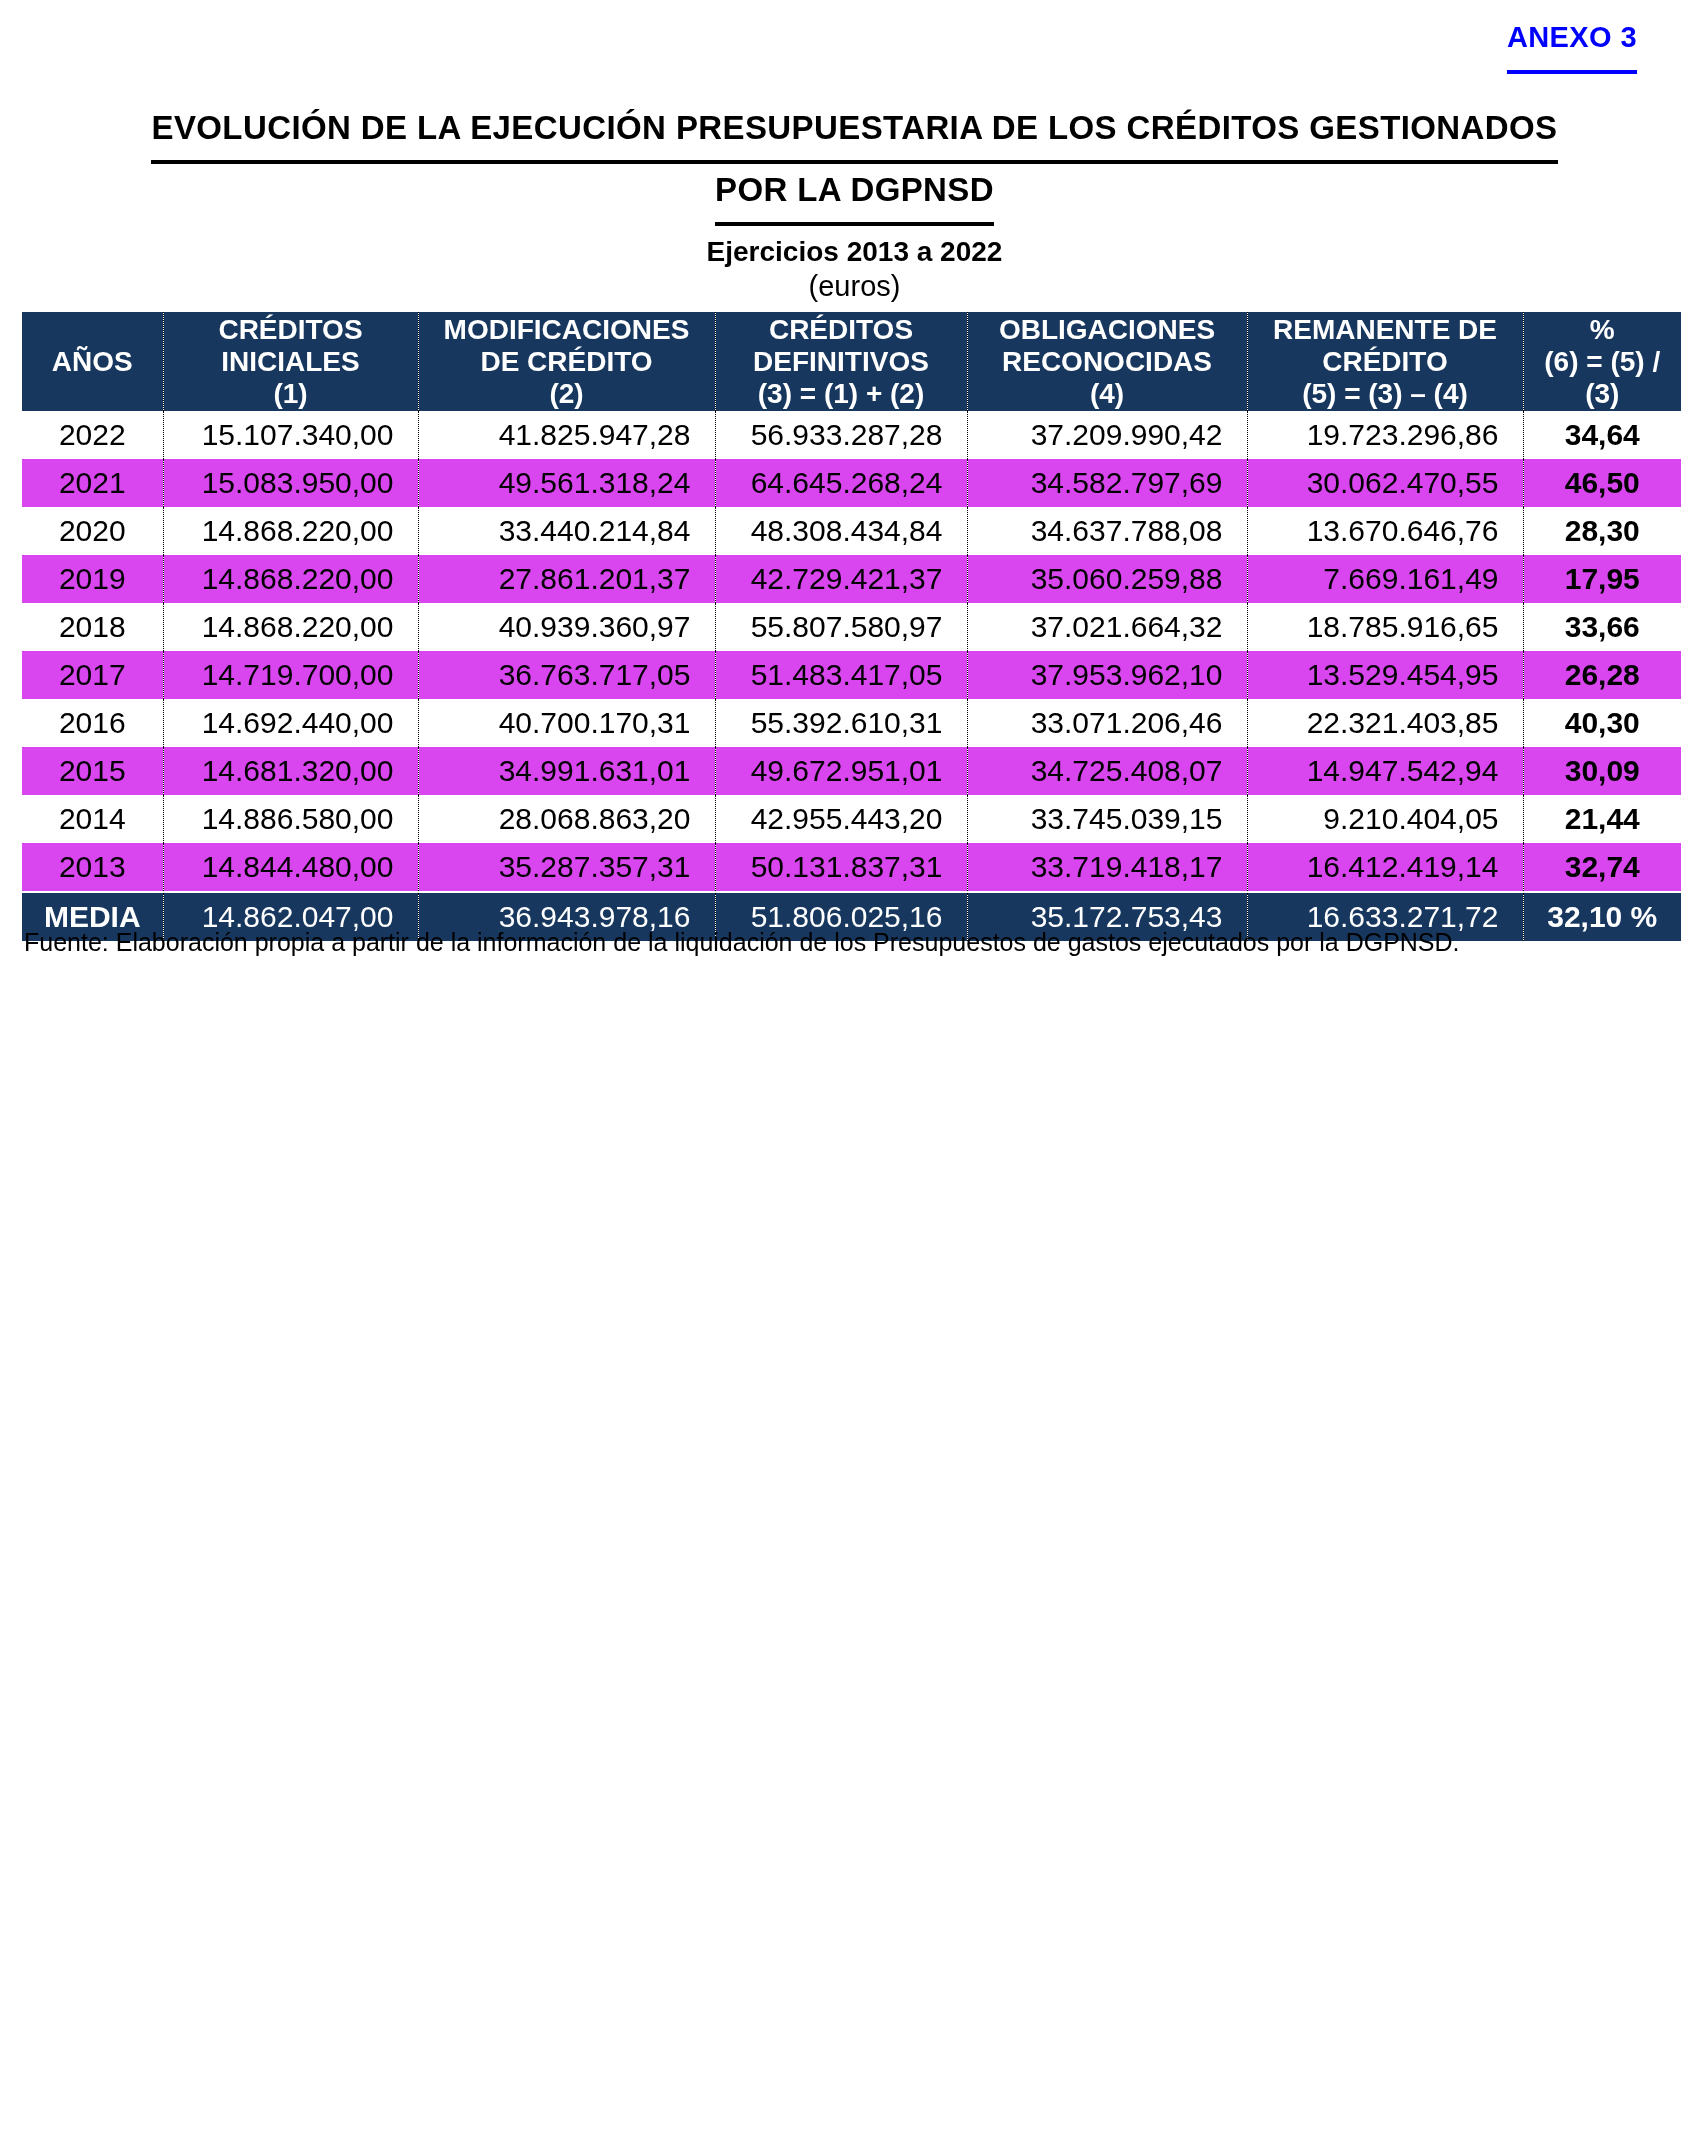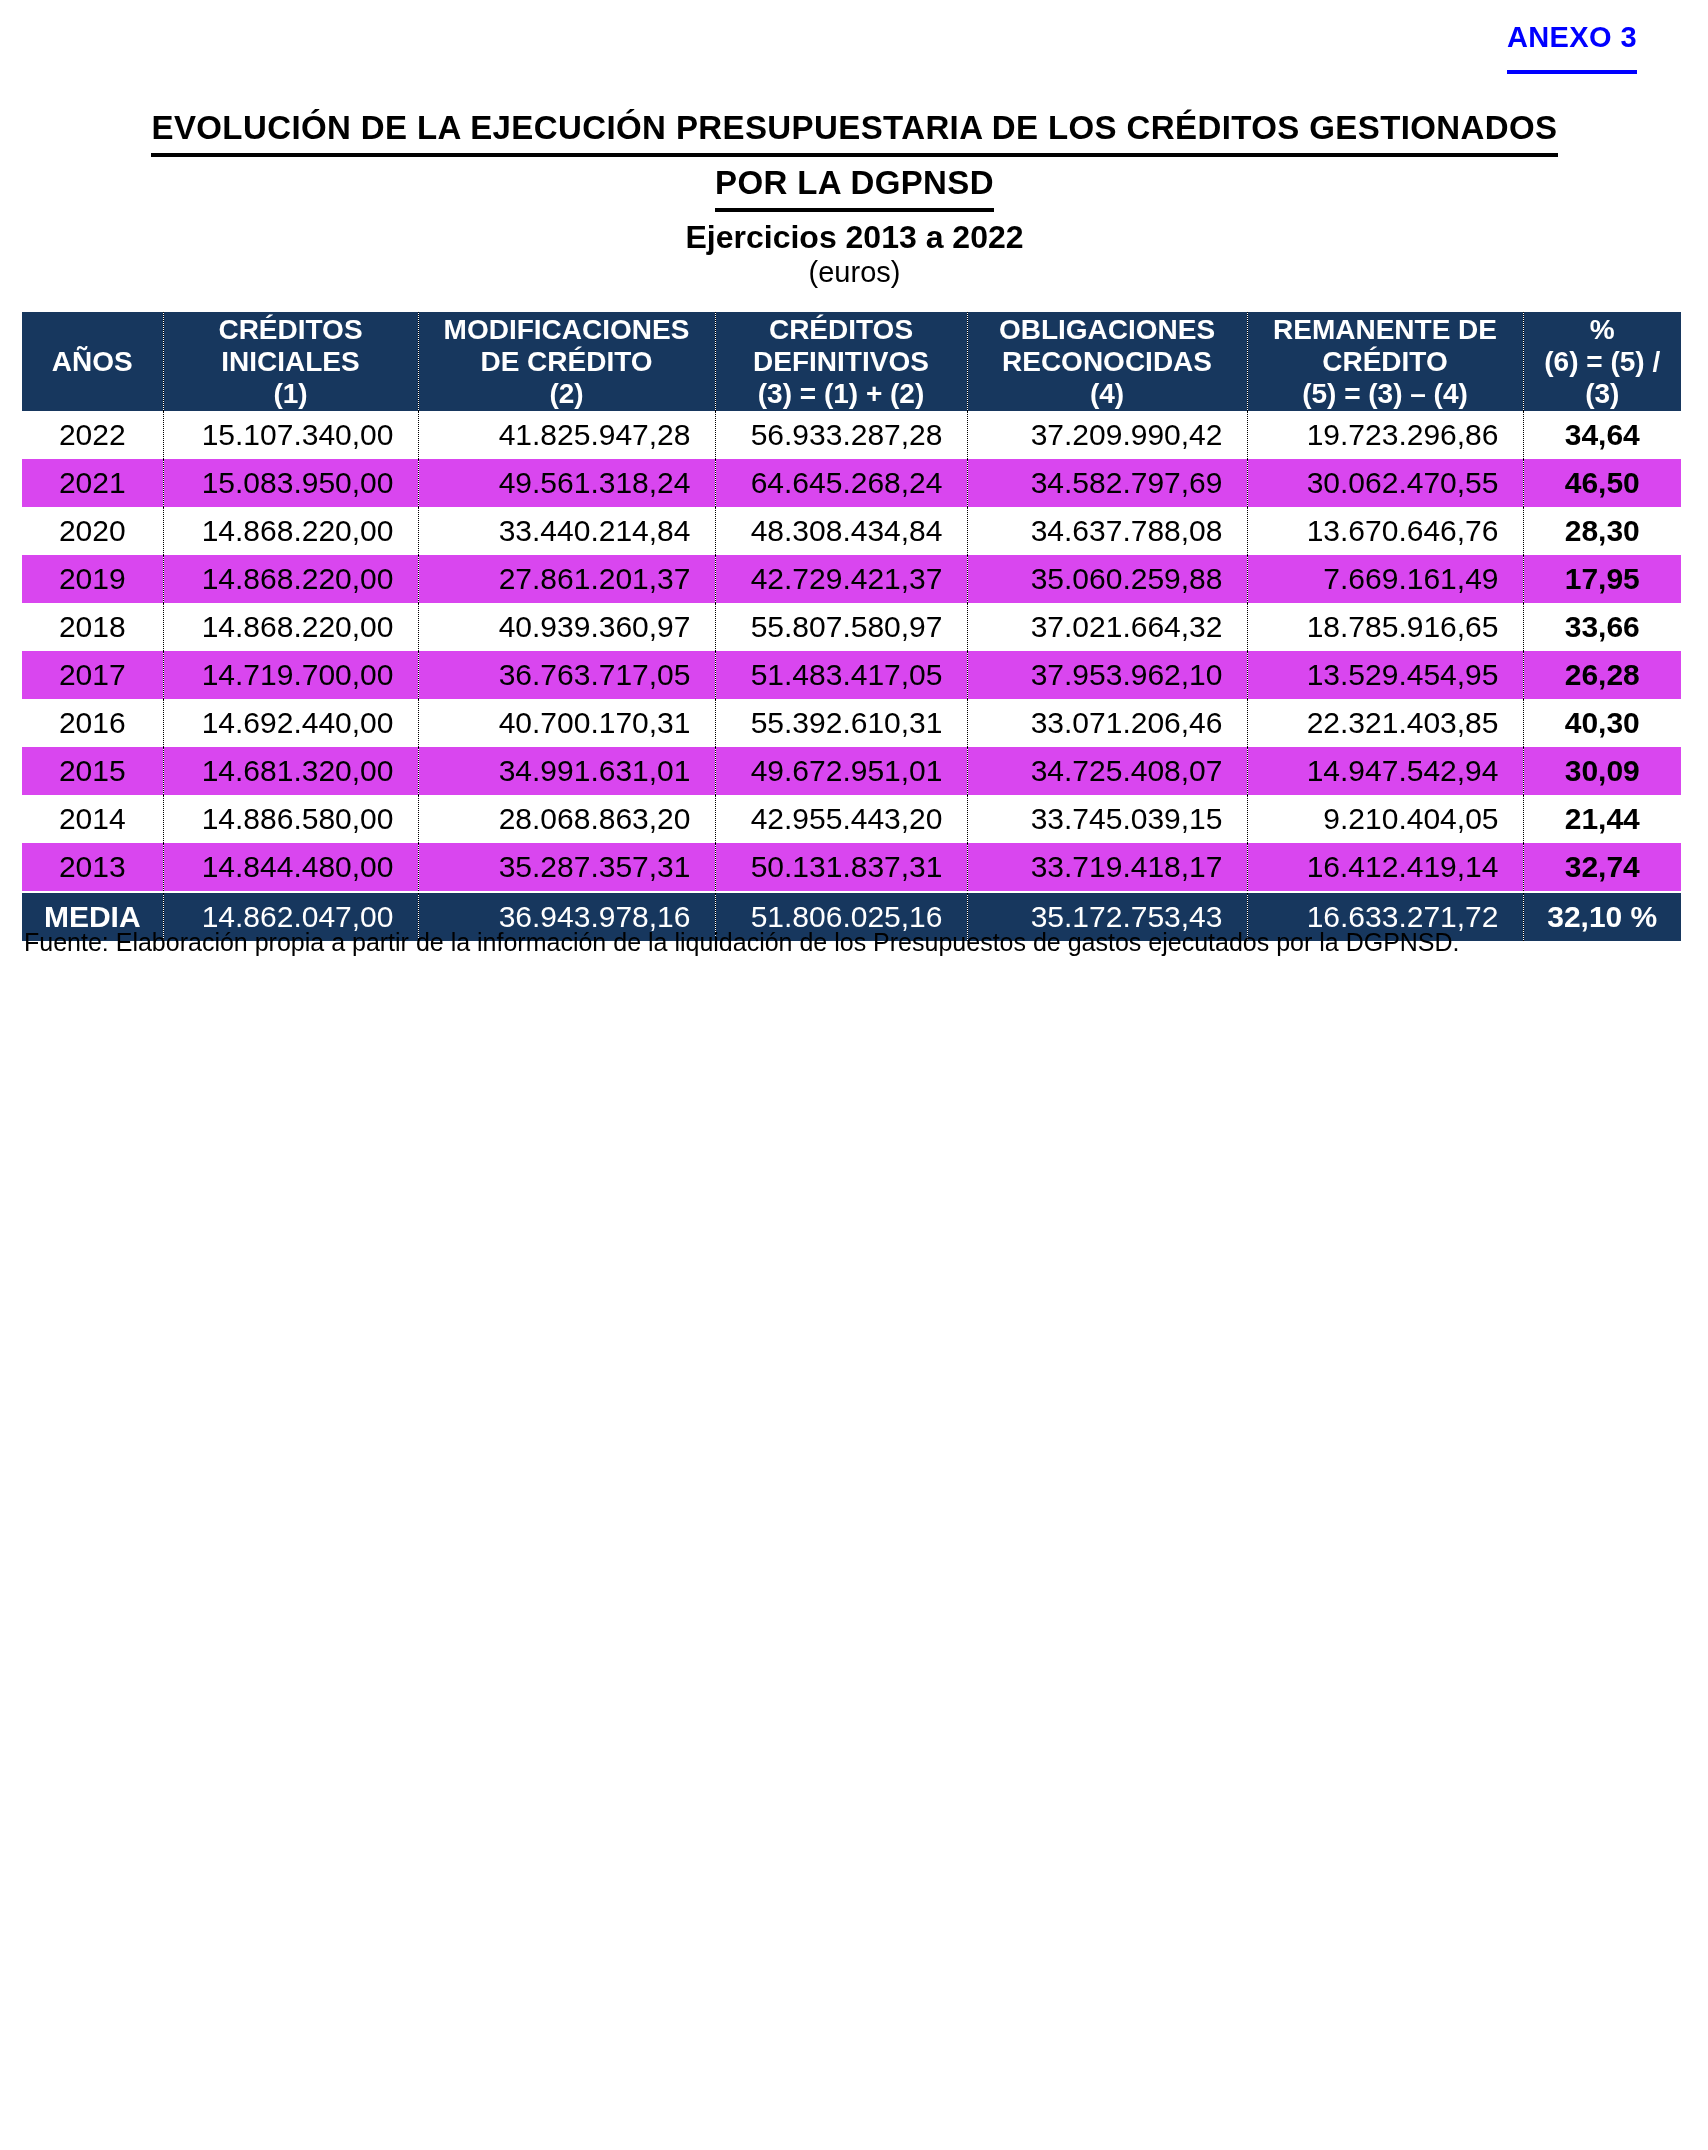--- a/index.html
+++ b/index.html
@@ -39,25 +39,25 @@
     text-align: center;
   }
   .title-line { line-height: 39px; }
   .title-line + .title-line { margin-top: 6.4px; }
   .title-line .u {
     display: inline-block;
     font-size: 33px;
     font-weight: bold;
     letter-spacing: 0.4px;
     border-bottom: 4px solid #000000;
-    padding-bottom: 6px;
+    padding-bottom: 13px;
   }
   .subtitle {
     margin-top: 8px;
-    font-size: 32px;
+    font-size: 28px;
     font-weight: bold;
     line-height: 35px;
   }
   .unit-note {
     font-size: 29px;
     font-weight: normal;
     line-height: 35px;
   }
 
   

